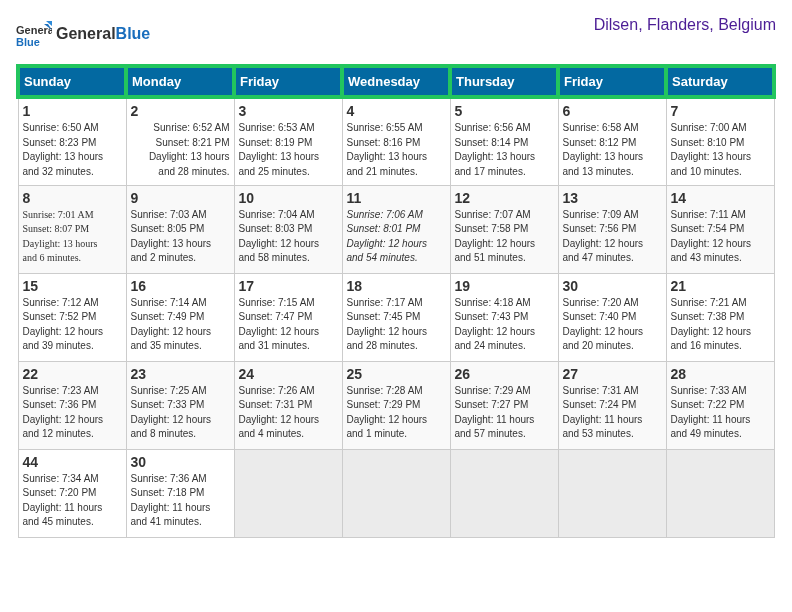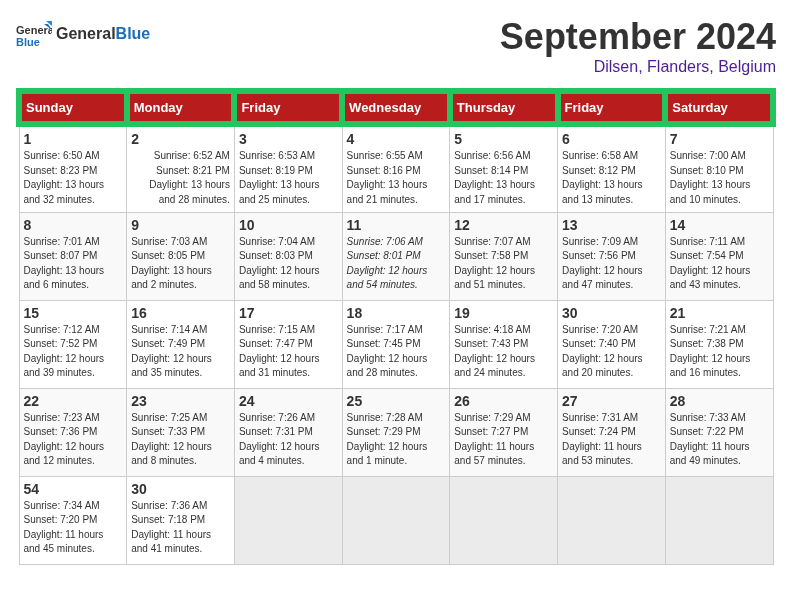--- a/index.html
+++ b/index.html
@@ -36,27 +36,27 @@
     .location {
       font-size: 16px;
       color: #4c1d95;
     }
     table {
       width: 100%;
       border-collapse: collapse;
       table-layout: fixed;
     }
     th {
-      background-color: #b91c1c;
+      background-color: #0369a1;
       color: #fff;
       font-size: 13px;
       font-weight: bold;
       padding: 6px 4px;
       text-align: left;
-      border: 6px solid #22c55e;
+      border: 4px solid #22c55e;
     }
     td {
       border: 1px solid #ccc;
       vertical-align: top;
       padding: 4px 4px;
       font-size: 10.5px;
       color: #333;
       height: 88px;
     }
     td.empty {
@@ -94,21 +94,20 @@
       <polygon points="28,8 36,14 32,8" fill="#1a6ebd"></polygon>
       <polygon points="30,5 36,10 36,5" fill="#2e8ad8"></polygon>
     </svg>
     <div>
       <div style="font-size:16px;font-weight:bold;color:#333;line-height:1.1;">
         <span style="color:#333;">General</span><span style="color:#1a6ebd;">Blue</span>
       </div>
     </div>
   </div>
   <div class="title-block">
-    <div class="month-title">September 2024</div>
     <div class="location">Dilsen, Flanders, Belgium</div>
   </div>
 </div>
 
 <table>
   <thead>
     <tr>
     <th>Sunday</th>
         <th>Monday</th>
         <th>Friday</th>
@@ -166,21 +165,21 @@
           <span class="day-num">7</span>
           <div class="day-info" style="white-space: pre-line;">Sunrise: 7:00 AM
 Sunset: 8:10 PM
 Daylight: 13 hours
 and 10 minutes.</div>
         </td>
       </tr>
       <tr>
         <td>
           <span class="day-num">8</span>
-          <div class="day-info" style="white-space: pre-line;">Sunrise: 7:01 AM
+          <div class="day-info" style="white-space: pre-line; font-family: Liberation Serif, serif;">Sunrise: 7:01 AM
 Sunset: 8:07 PM
 Daylight: 13 hours
 and 6 minutes.</div>
         </td>
         <td>
           <span class="day-num">9</span>
           <div class="day-info" style="white-space: pre-line;">Sunrise: 7:03 AM
 Sunset: 8:05 PM
 Daylight: 13 hours
 and 2 minutes.</div>
@@ -318,21 +317,21 @@
         <td>
           <span class="day-num">28</span>
           <div class="day-info" style="white-space: pre-line;">Sunrise: 7:33 AM
 Sunset: 7:22 PM
 Daylight: 11 hours
 and 49 minutes.</div>
         </td>
       </tr>
       <tr>
         <td>
-          <span class="day-num">54</span>
+          <span class="day-num">44</span>
           <div class="day-info" style="white-space: pre-line;">Sunrise: 7:34 AM
 Sunset: 7:20 PM
 Daylight: 11 hours
 and 45 minutes.</div>
         </td>
         <td>
           <span class="day-num">30</span>
           <div class="day-info" style="white-space: pre-line;">Sunrise: 7:36 AM
 Sunset: 7:18 PM
 Daylight: 11 hours

